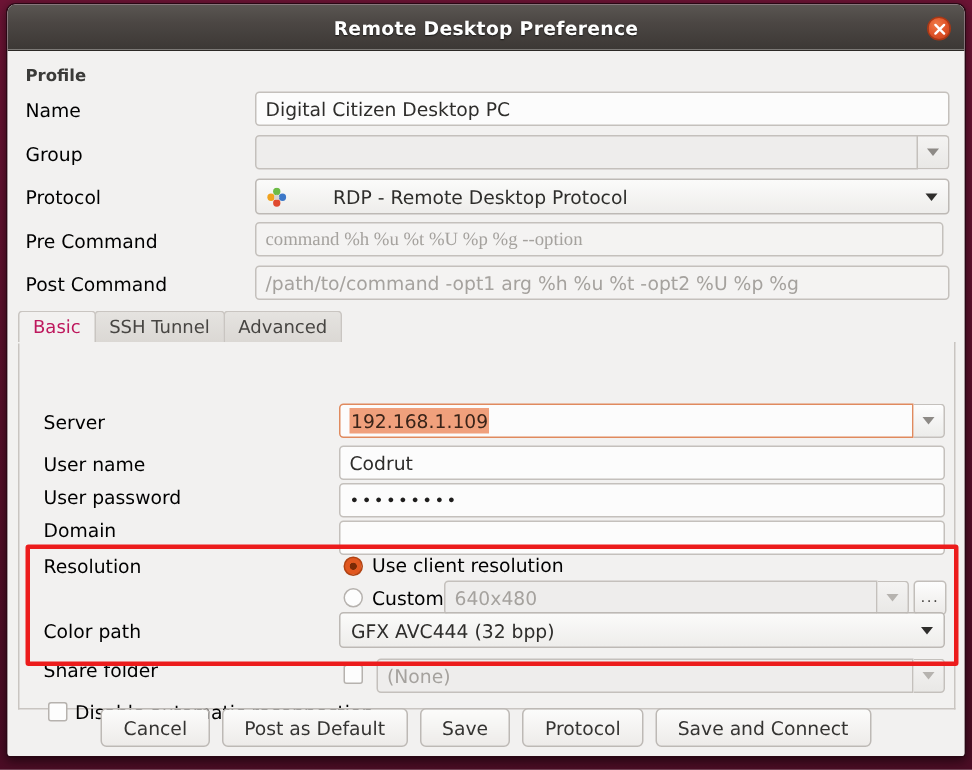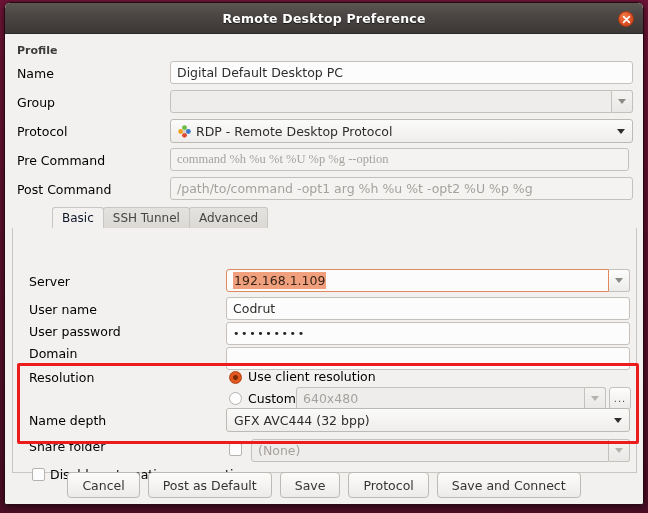--- a/index.html
+++ b/index.html
@@ -123,20 +123,21 @@
     position: absolute;
     height: 24px;
     background: linear-gradient(180deg,#fbfbfa 0%,#eeedeb 100%);
     border: 1px solid #bdb9b5;
     border-radius: 3px;
     font-size: 12.5px;
     color: #2e2d2b;
     padding: 0 16px 0 7px;
     display: flex; align-items: center;
     cursor: pointer;
+    gap: 26px;
   }
   .dropdown .tri {
     position: absolute; right: 7px; top: 50%; margin-top: -2px;
   }
 
   .tri-down {
     width:0;height:0;
     border-left:4px solid transparent;
     border-right:4px solid transparent;
     border-top:5px solid #2f2e2c;
@@ -165,24 +166,23 @@
     border: 1px solid #c9c5c1;
     border-bottom: none;
     border-radius: 3px 3px 0 0;
     background: linear-gradient(180deg,#e5e3e0 0%,#dbd8d4 100%);
     margin-right: -1px;
     cursor: pointer;
     line-height: 14px;
   }
   .tab.active {
     background: #f2f1f0;
-    color: #0f172a;
+    color: #be185d;
     position: relative; z-index: 2;
     box-shadow: 0 1px 0 0 #f2f1f0;
-    margin-left: 40px;
   }
   .tabfill { flex:1 1 auto; }
 
   .tabpanel {
     position: absolute;
     left: 7px; top: 194px;
     width: 625px; height: 245px;
     background: #f2f1f0;
     border: 1px solid #c9c5c1;
     border-top: none;
@@ -271,21 +271,21 @@
           <path d="M1.6 1.6 L7.4 7.4 M7.4 1.6 L1.6 7.4" stroke="#ffffff" stroke-width="1.6" stroke-linecap="round"></path>
         </svg>
       </div>
     </div>
 
     <div class="content">
 
       <div class="section-title">Profile</div>
 
       <div class="lbl" style="left:12px; top:32px;">Name</div>
-      <div class="fld" style="left:165px; top:27px; width:463px;">Digital Default Desktop PC</div>
+      <div class="fld" style="left:165px; top:27px; width:463px;">Digital Citizen Desktop PC</div>
 
       <div class="lbl" style="left:12px; top:61px;">Group</div>
       <div class="combo dim" style="left:165px; top:56px; width:463px;">
         <div class="cbox"></div>
         <div class="cbtn">
           <span class="tri-down soft"></span>
         </div>
       </div>
 
       <div class="lbl" style="left:12px; top:90px;">Protocol</div>
@@ -349,21 +349,21 @@
         <div class="cbox">640x480</div>
         <div class="cbtn">
           <span class="tri-down faint"></span>
         </div>
       </div>
 
       <div class="dotsbtn" style="left:604px; top:353px;">
         <span>...</span>
       </div>
 
-      <div class="lbl" style="left:24px; top:379px;">Name depth</div>
+      <div class="lbl" style="left:24px; top:379px;">Color path</div>
       <div class="dropdown" style="left:221px; top:374px; width:404px;">
         <span>GFX AVC444 (32 bpp)</span>
         <span class="tri tri-down"></span>
       </div>
 
       <div class="lbl" style="left:24px; top:405px;">Share folder</div>
       <div class="chk" style="left:224px; top:409px;"></div>
       <div class="combo dim" style="left:246px; top:405px; width:379px;">
         <div class="cbox">(None)</div>
         <div class="cbtn">

